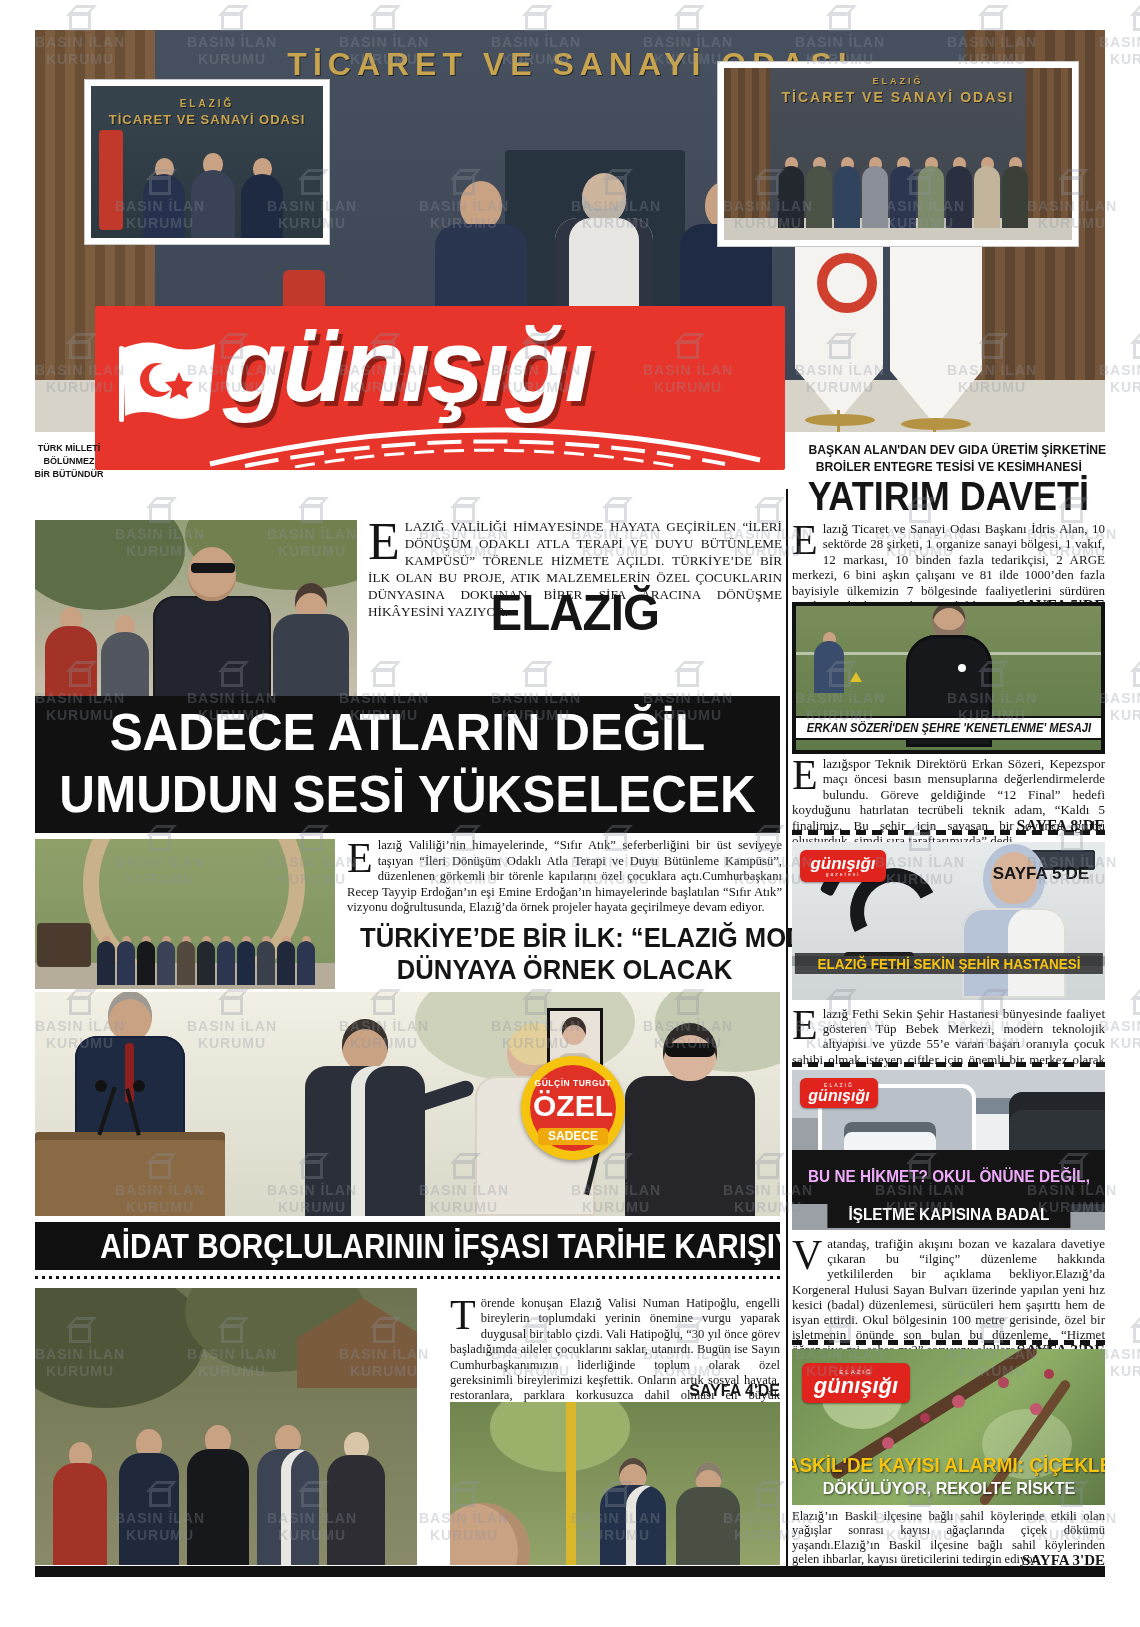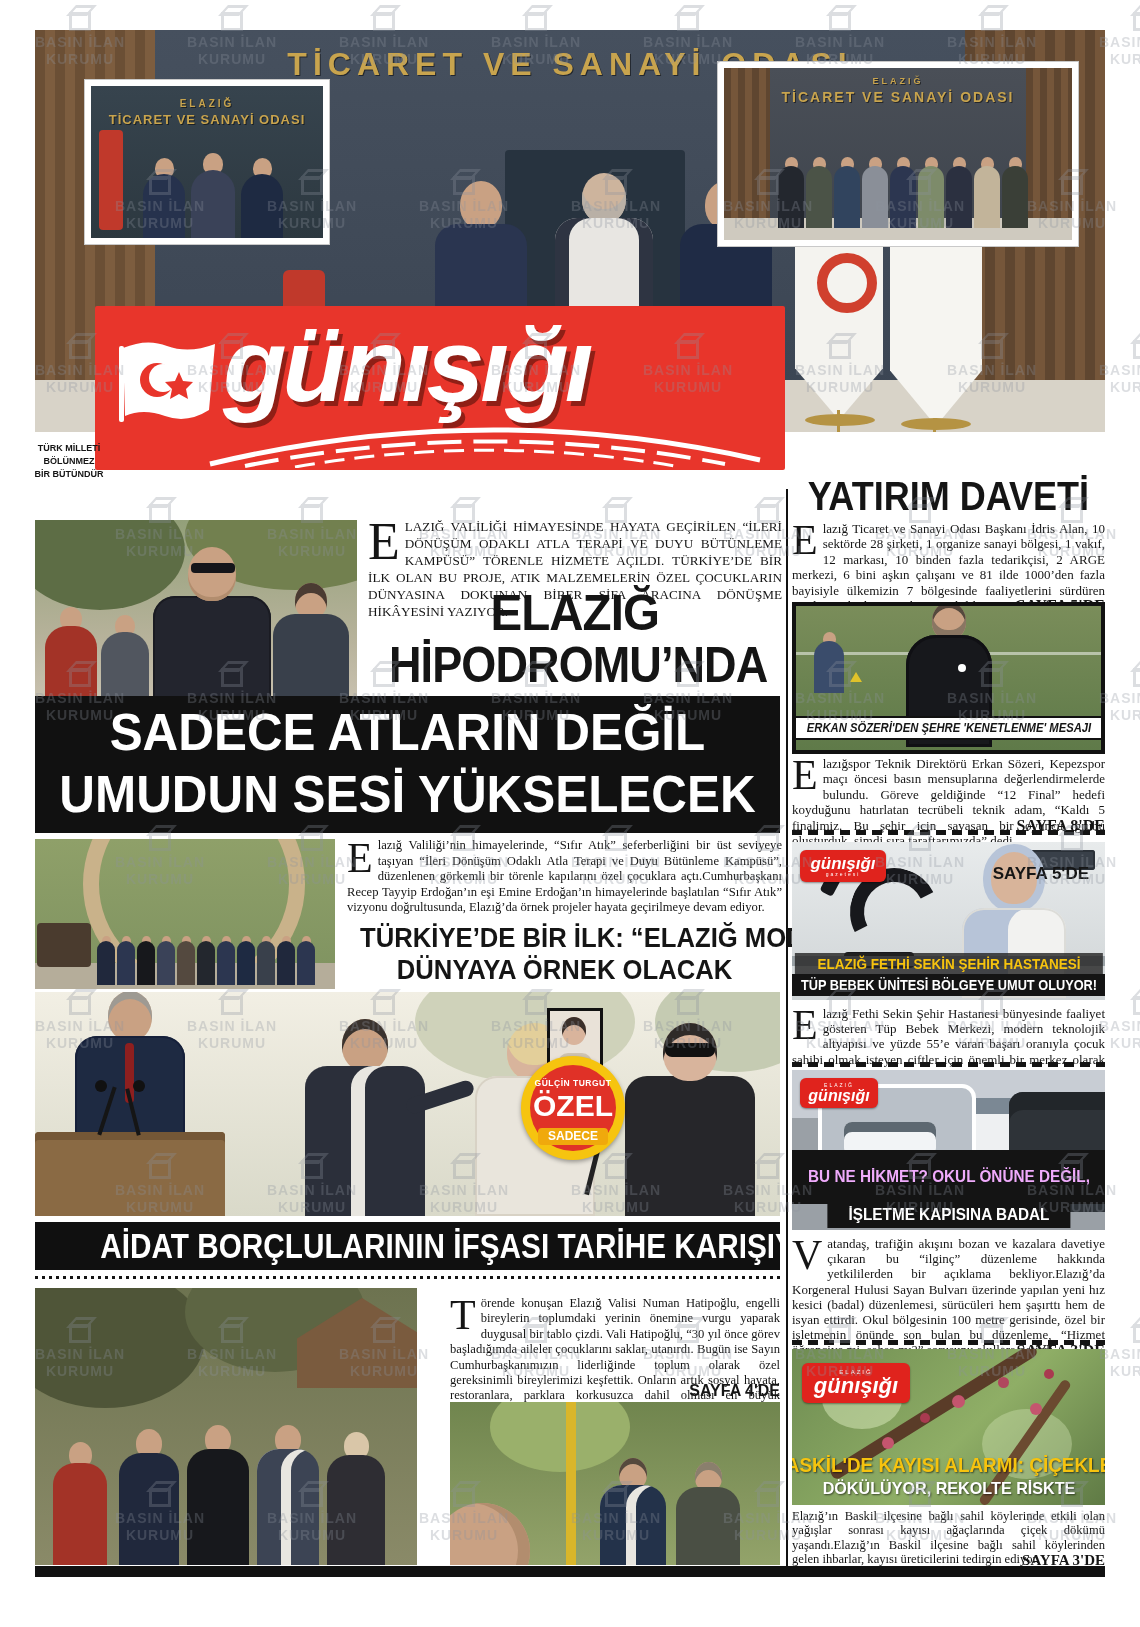--- a/index.html
+++ b/index.html
@@ -182,23 +182,20 @@
       </div>
   </div>
 
   <div class="abs serif just" style="left:368px;top:518px;width:414px;font-size:13.2px;line-height:17px;">
     <span class="dc" style="font-size:52px;line-height:42px;">E</span><span>LAZIĞ VALİLİĞİ HİMAYESİNDE HAYATA GEÇİRİLEN “İLERİ DÖNÜŞÜM ODAKLI ATLA TERAPİ VE DUYU BÜTÜNLEME KAMPÜSÜ” TÖRENLE HİZMETE AÇILDI. TÜRKİYE’DE BİR İLK OLAN BU PROJE, ATIK MALZEMELERİN ÖZEL ÇOCUKLARIN DÜNYASINA DOKUNAN BİRER ŞİFA ARACINA DÖNÜŞME HİKÂYESİNİ YAZIYOR.</span>
   </div>
 
   <div class="abs ctr b9" style="left:368px;top:584px;width:414px;font-size:50px;letter-spacing:-1px;">
     <span class="sqz sx95">ELAZIĞ</span>
   </div>
-  <div class="abs ctr b9" style="left:368px;top:636px;width:414px;font-size:50px;letter-spacing:-1px;">
-    <span class="sqz sx90">HİPODROMU’NDA</span>
-  </div>
 
   <div class="abs ctr" style="left:35px;top:696px;width:745px;height:137px;background:#111;color:#fff;">
     <div class="b9" style="font-size:52px;line-height:64px;margin-top:4px;"><span class="sqz sx95">SADECE ATLARIN DEĞİL</span></div>
     <div class="b9" style="font-size:52px;line-height:60px;"><span class="sqz sx95">UMUDUN SESİ YÜKSELECEK</span></div>
   </div>
 
   <div class="photo" style="left:35px;top:839px;width:300px;height:150px;background:linear-gradient(180deg,#8fa069,#7e9260);">
     <div class="abs" style="left:48px;top:-66px;width:190px;height:190px;border:16px solid #c9b28a;border-radius:50%;"></div>
     <div class="abs" style="left:0;bottom:0;width:100%;height:26px;background:#b5ad9a;"></div>
     <div class="abs" style="left:2px;bottom:22px;width:54px;height:44px;background:#4a3b2e;border-radius:4px;"></div>
@@ -344,20 +341,24 @@
     <div class="person" style="left:226px;bottom:-6px;width:64px;">
         <span class="head" style="width:27px;height:30px;box-shadow:inset 0 8px 0 #8a7f6d;"></span>
         <span class="torso" style="width:64px;height:84px;background:#4a4f44;"></span>
       </div>
     <div class="abs" style="left:-16px;bottom:-34px;width:96px;height:96px;background:#c9a183;border-radius:50%;box-shadow:inset -12px 0 0 #b28d6e;"></div>
 
   </div>
 
   <div class="abs" style="left:786px;top:489px;width:2px;height:1077px;background:#111;"></div>
 
+  <div class="abs ctr b9" style="left:792px;top:441px;width:313px;font-size:13.5px;line-height:17px;">
+    <div><span class="sqz sx90">BAŞKAN ALAN'DAN DEV GIDA ÜRETİM ŞİRKETİNE</span></div>
+    <div><span class="sqz sx90">BROİLER ENTEGRE TESİSİ VE KESİMHANESİ</span></div>
+  </div>
   <div class="abs ctr b9" style="left:792px;top:474px;width:313px;font-size:40px;">
     <span class="sqz sx90">YATIRIM DAVETİ</span>
   </div>
   <div class="abs serif just" style="left:792px;top:521px;width:313px;font-size:13px;line-height:15.4px;">
     <span class="dc" style="font-size:42px;line-height:33px;">E</span><span>lazığ Ticaret ve Sanayi Odası Başkanı İdris Alan, 10 sektörde 28 şirketi, 1 organize sanayi bölgesi, 1 vakıf, 12 markası, 10 binden fazla tedarikçisi, 2 ARGE merkezi, 6 bini aşkın çalışanı ve 81 ilde 1000’den fazla bayisiyle ülkemizin 7 bölgesinde faaliyetlerini sürdüren Matlı Şirketler Grubu; yetkililerini ilimizde yatırım yapmaları davetinde bulundu.</span>
     <div class="pageref" style="text-align:right;margin-top:-15px;background:#fff;display:inline-block;float:right;">SAYFA 5'DE</div>
   </div>
 
   <div class="photo" style="left:792px;top:602px;width:305px;height:144px;border:4px solid #111;background:linear-gradient(180deg,#7a8d5a,#5f7a49);">
     <div class="abs" style="left:0;top:46px;width:100%;height:3px;background:rgba(255,255,255,.5);"></div>
@@ -393,23 +394,20 @@
       <span class="torso" style="width:104px;height:90px;background:#f2f2f0;margin-top:4px;box-shadow:inset 0 0 0 2px #dcdcd8,inset 46px 0 0 #b7c4d8;"></span>
     </div>
     <div class="abs" style="left:0;bottom:34px;width:100%;height:10px;background:#9aa2a6;"></div>
     <div class="gbadge" style="left:8px;top:8px;width:86px;height:32px;">
       <span class="gmain" style="font-size:17px;">günışığı</span>
       <span style="font-size:5px;letter-spacing:2px;">gazetesi</span>
     </div>
     <div class="abs b9" style="right:16px;top:22px;font-size:17px;">SAYFA 5'DE</div>
     <div class="capline" style="bottom:26px;background:rgba(35,35,35,.8);color:#f6c30e;font-size:15px;padding:2px 8px;">
       <span class="sqz sx90">ELAZIĞ FETHİ SEKİN ŞEHİR HASTANESİ</span>
-    </div>
-    <div class="capline" style="bottom:4px;background:#141414;color:#fff;font-size:14.5px;padding:3px 8px;">
-      <span class="sqz sx88" style="--sx:.88">TÜP BEBEK ÜNİTESİ BÖLGEYE UMUT OLUYOR!</span>
     </div>
   </div>
   <div class="abs serif just" style="left:792px;top:1006px;width:313px;font-size:13px;line-height:15.2px;">
     <span class="dc" style="font-size:42px;line-height:33px;">E</span><span>lazığ Fethi Sekin Şehir Hastanesi bünyesinde faaliyet gösteren Tüp Bebek Merkezi, modern teknolojik altyapısı ve yüzde 55’e varan başarı oranıyla çocuk sahibi olmak isteyen çiftler için önemli bir merkez olarak hizmet veriyor.</span>
   </div>
   <div class="abs dash" style="left:792px;top:1062px;width:313px;"></div>
 
   <div class="photo" style="left:792px;top:1070px;width:313px;height:160px;background:linear-gradient(180deg,#c8cdd4 30%,#9aa0a6 30%);">
     <div class="abs" style="left:120px;top:28px;width:118px;height:66px;background:#eef0f2;border-radius:10px;box-shadow:inset 0 16px 0 #7b8894,inset 0 -6px 0 #c6cbd0;"></div>
     <div class="abs" style="left:70px;top:52px;width:70px;height:44px;background:#f4f5f6;border-radius:8px;box-shadow:inset 0 10px 0 #8b97a2;"></div>

